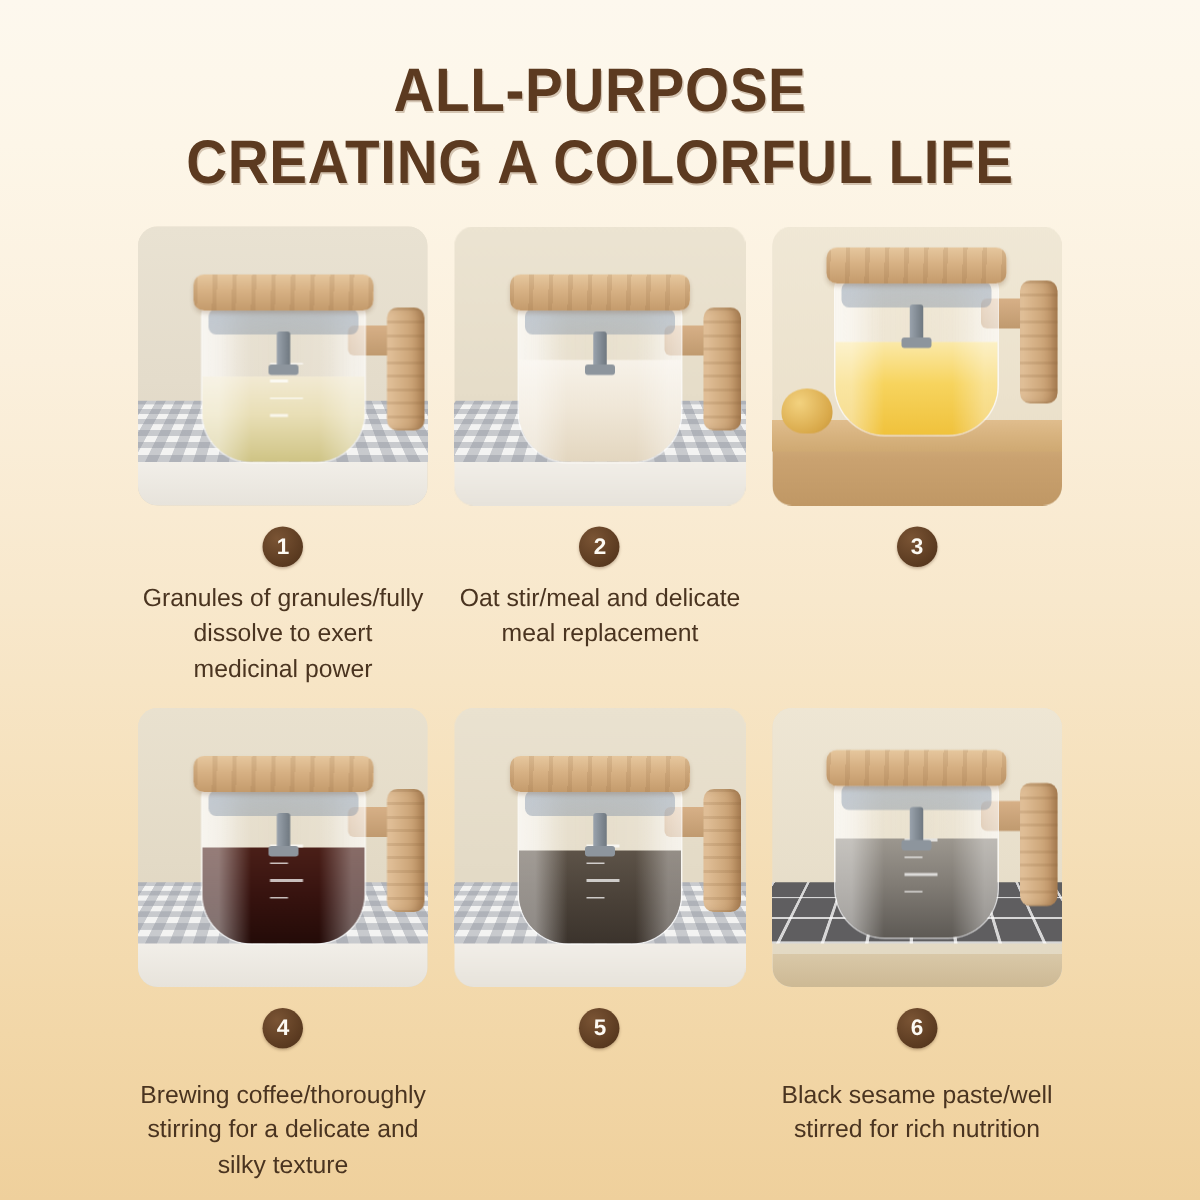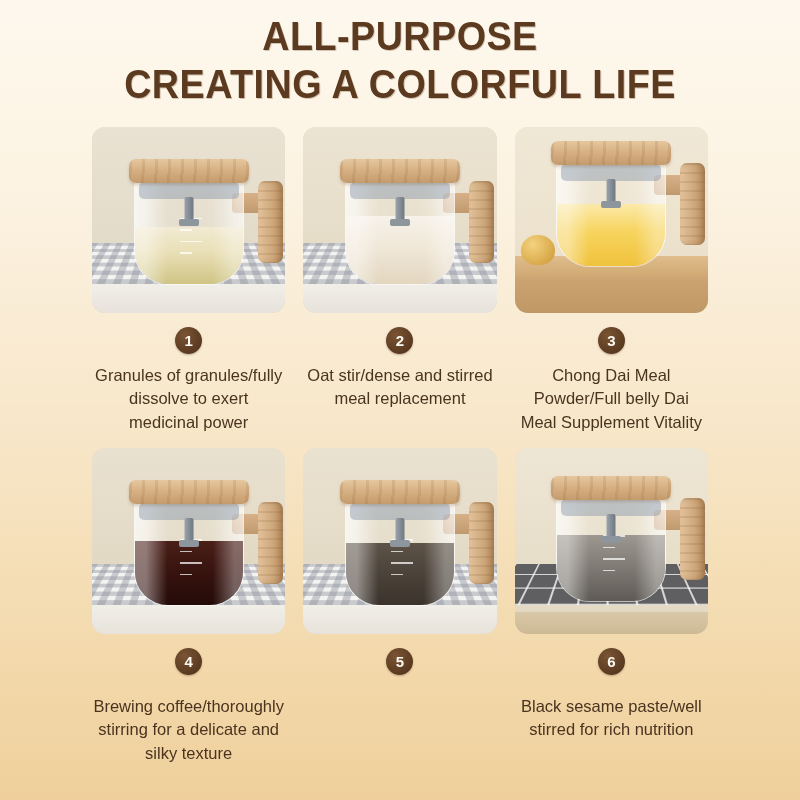--- a/index.html
+++ b/index.html
@@ -7,21 +7,21 @@
   body {
     font-family:"Liberation Sans", sans-serif;
     background:linear-gradient(180deg,
       #fdf8ee 0%, #fdf6e8 12%, #fbf0dd 30%,
       #f8e8cc 50%, #f5dfb8 70%, #f2d7a8 86%, #efd09c 100%);
     overflow:hidden;
     position:relative;
   }
 
   
-  .header { padding-top:12px; text-align:center; }
+  .header { padding-top:36px; text-align:center; }
   .title-line {
     font-family:"Liberation Sans", sans-serif;
     font-weight:bold;
     color:#5c3a20;
     letter-spacing:.5px;
     line-height:1.18;
     transform:scaleX(.92);
     text-shadow:1px 1px 0 rgba(120,84,52,.30);
   }
   .title-1 { font-size:41px; }
@@ -239,21 +239,21 @@
         </div>
         <div class="collar"></div>
         <div class="shaft"></div>
         <div class="paddle"></div>
         <div class="lid">
             <div class="wood"></div>
           </div>
       </div>
     </div>
     <div class="badge">2</div>
-    <div class="caption">Oat stir/dense and stirred meal replacement</div>
+    <div class="caption">Oat stir/meal and delicate meal replacement</div>
   </div>
 
   <div class="cell">
     <div class="photo s3">
       <div class="bg-wall"></div>
       <div class="table-top"></div>
       <div class="board"></div>
       <div class="roll"></div>
       <div class="mug">
         <div class="handle">
@@ -267,21 +267,20 @@
         </div>
         <div class="collar"></div>
         <div class="shaft"></div>
         <div class="paddle"></div>
         <div class="lid">
             <div class="wood"></div>
           </div>
       </div>
     </div>
     <div class="badge">3</div>
-    <div class="caption">Chong Dai Meal Powder/Full belly Dai Meal Supplement Vitality</div>
   </div>
 
   <div class="cell row2">
     <div class="photo s4">
       <div class="bg-wall"></div>
       <div class="table-top"></div>
       <div class="mat light"></div>
       <div class="mug">
         <div class="handle">
           <div class="arm"></div>

